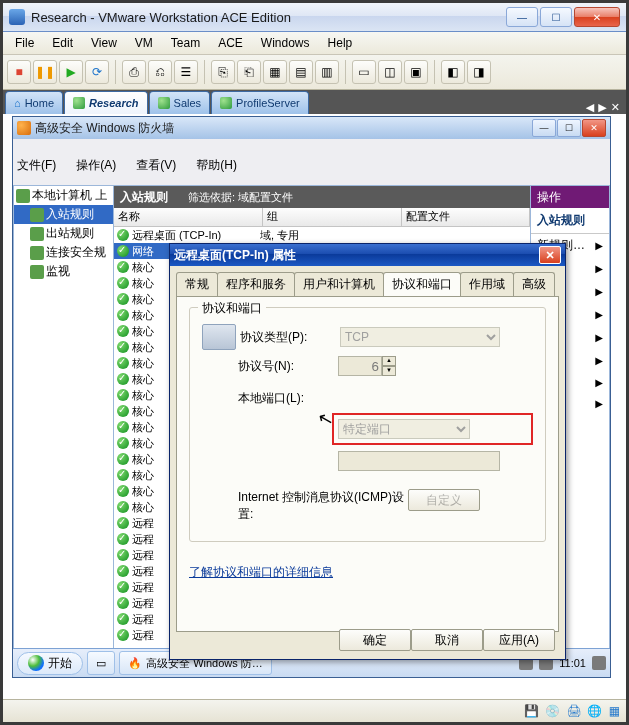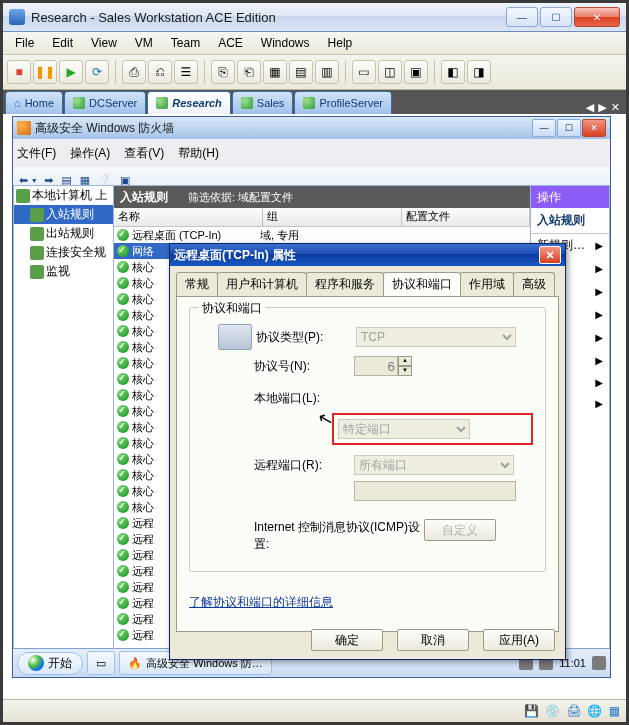--- a/index.html
+++ b/index.html
@@ -24,88 +24,88 @@
 .vmtab .vmi{width:12px;height:12px;background:radial-gradient(circle at 30% 30%,#9fe28e,#2e9a3d);border-radius:2px;}
 .vmtab.active{background:linear-gradient(#fff,#eef4fc);font-weight:bold;font-style:italic;}
 .vmtabs .navend{margin-left:auto;display:flex;align-items:center;gap:4px;color:#fff;font-size:11px;padding-right:4px;}
 
 .guest{position:absolute;left:9px;top:113px;width:597px;height:560px;background:#b7d1ec;border:1px solid #3a5f93;}
 .guest-title{height:22px;background:linear-gradient(#d9e7f8,#a5c3e7);display:flex;align-items:center;padding:0 4px;font-size:12px;color:#1a1a1a;}
 .guest-title .gi{width:14px;height:14px;background:radial-gradient(circle at 30% 30%,#ffb34d,#d86d0c);border-radius:2px;margin-right:4px;}
 .guest-title .gbtns{margin-left:auto;display:flex;gap:1px;}
 .guest-title .gbtn{width:22px;height:16px;border:1px solid #8aa8d8;background:linear-gradient(#eef5ff,#c8dbf2);border-radius:2px;font-size:9px;display:flex;align-items:center;justify-content:center;}
 .guest-title .gbtn.close{background:linear-gradient(#f19686,#d9401e);color:#fff;border-color:#b64730;}
-.guest-menu{height:20px;background:#eeeef2;display:flex;align-items:center;padding:4px 4px;gap:14px;font-size:12px;}
+.guest-menu{height:20px;background:#eeeef2;display:flex;align-items:center;padding:16px 4px;gap:20px;font-size:12px;}
 .guest-tool{height:26px;background:linear-gradient(#f7f9fc,#e3ecf7);border-bottom:1px solid #9cb7da;display:flex;align-items:center;padding:0 6px;gap:8px;color:#1a4a8a;font-size:11px;}
 .gtb{display:flex;align-items:center;gap:4px;}
 .gtb .dd{font-size:8px;}
 
 .mmc{position:absolute;left:0;top:68px;right:0;bottom:22px;background:#fff;display:flex;border:1px solid #9cb7da;}
 .mmc-tree{width:99px;border-right:1px solid #9cb7da;background:#fff;font-size:12px;overflow:hidden;}
 .mmc-tree .node{display:flex;align-items:center;gap:2px;padding:1px 2px;white-space:nowrap;}
 .node .tico{width:14px;height:14px;background:#5a9e4a;border-radius:2px;}
 .node.sel{background:#316ac5;color:#fff;}
 .node.ind1{padding-left:16px;}
 .mmc-mid{flex:1;display:flex;flex-direction:column;}
 .mmc-header{height:22px;background:#5a5a5a;color:#fff;display:flex;align-items:center;padding:0 6px;font-size:12px;}
 .mmc-headerrow{height:18px;background:linear-gradient(#fdfdfd,#e9e9e9);border-bottom:1px solid #c4c4c4;display:flex;}
 .mmc-headerrow .col{border-right:1px solid #c4c4c4;padding:1px 4px;font-size:11px;}
 .mmc-list{flex:1;overflow:hidden;}
 .row{display:flex;align-items:center;height:16px;font-size:11px;white-space:nowrap;}
 .row .rico{width:12px;height:12px;background:radial-gradient(circle at 30% 30%,#7ed96d,#0f8f1e);border-radius:50%;margin:0 3px;position:relative;}
 .row .rico::after{content:"✓";position:absolute;left:1px;top:-1px;font-size:10px;color:#fff;}
 .row.sel{background:#316ac5;color:#fff;}
 .mmc-right{width:78px;border-left:1px solid #9cb7da;display:flex;flex-direction:column;}
-.mmc-right .hdr{height:22px;background:#8b5cf6;color:#fff;display:flex;align-items:center;padding:0 6px;font-size:12px;}
+.mmc-right .hdr{height:22px;background:#701a75;color:#fff;display:flex;align-items:center;padding:0 6px;font-size:12px;}
 .mmc-right .sec{padding:4px 6px;font-size:12px;color:#103a70;}
 .mmc-right .act{display:flex;align-items:center;justify-content:space-between;padding:3px 6px;font-size:12px;}
 .mmc-right .act .arr{font-size:10px;}
 
 .taskbar{position:absolute;left:0;right:0;bottom:0;height:28px;background:linear-gradient(#e6eefb,#c9dbf2);border-top:1px solid #7da2d4;display:flex;align-items:center;padding:0 4px;gap:4px;}
 .start{display:flex;align-items:center;gap:4px;padding:2px 10px;border-radius:12px;background:linear-gradient(#f5f9ff,#dce9f9);border:1px solid #9fc0e8;}
 .start .orb{width:16px;height:16px;background:radial-gradient(circle at 30% 30%,#fff,#4dbd3a 40%,#0d6efd 70%);border-radius:50%;}
 .taskbtn{height:22px;border:1px solid #9fc0e8;background:linear-gradient(#f6faff,#d8e6f7);border-radius:3px;padding:0 8px;display:flex;align-items:center;gap:4px;font-size:11px;}
 .tray{margin-left:auto;display:flex;align-items:center;gap:6px;font-size:11px;}
 .tray .ico{width:14px;height:14px;background:#7a7a7a;border-radius:2px;}
 
 .dialog{position:absolute;left:166px;top:240px;width:395px;height:415px;background:#ece9d8;border:1px solid #0a246a;box-shadow:2px 2px 6px rgba(0,0,0,.4);}
 .dlg-title{height:22px;background:linear-gradient(#3a6fcf,#1b4db0 45%,#0a3a9a 46%,#1b58c4);color:#fff;display:flex;align-items:center;padding:0 4px;font-size:12px;font-weight:bold;}
 .dlg-title .x{margin-left:auto;width:20px;height:16px;background:linear-gradient(#f19686,#d9401e);border:1px solid #fff;border-radius:2px;display:flex;align-items:center;justify-content:center;font-size:11px;}
 .dlg-tabs{display:flex;margin:6px 6px 0 6px;}
 .dlg-tab{padding:3px 8px;border:1px solid #9c9c8a;border-bottom:none;background:#ece9d8;font-size:12px;border-radius:3px 3px 0 0;margin-right:-1px;}
 .dlg-tab.active{background:#fcfcf8;position:relative;z-index:2;}
 .dlg-body{margin:0 6px 6px 6px;border:1px solid #9c9c8a;background:#fcfcf8;height:336px;padding:10px 12px;box-sizing:border-box;position:relative;}
 .group{border:1px solid #cfccbf;border-radius:3px;padding:10px 12px 12px;position:relative;}
 .group-title{position:absolute;top:-8px;left:8px;background:#fcfcf8;padding:0 4px;font-size:12px;}
-.frow{display:flex;align-items:center;margin:6px 16px;}
+.frow{display:flex;align-items:center;margin:6px 0;}
 .flabel{width:100px;font-size:12px;}
 .ficon{width:32px;height:24px;background:linear-gradient(#dfe6ef,#b8c5d6);border:1px solid #8fa3bc;border-radius:2px;margin-right:4px;}
 .fcontrol{flex:1;}
 select,input[type=text]{font-size:12px;font-family:inherit;background:#fff;}
 .dis{background:#ece9d8!important;color:#7a7a7a;border:1px solid #b5b5a5;}
 select{height:20px;width:160px;}
 input[type=text]{height:18px;width:156px;padding:0 2px;}
 .redbox{border:2px solid #e02626;padding:4px;margin:4px 0 4px 130px;}
 .numsp{width:60px;height:20px;display:inline-flex;}
 .numsp input{width:38px;text-align:right;}
 .numsp .sp{width:14px;display:flex;flex-direction:column;}
 .numsp .sp div{flex:1;border:1px solid #9c9c8a;background:#ece9d8;font-size:6px;text-align:center;line-height:7px;}
 .btn{height:22px;min-width:72px;border:1px solid #9c9c8a;background:linear-gradient(#fdfdfb,#ece9dc);border-radius:2px;font-size:12px;padding:0 8px;}
-.dlg-foot{position:absolute;right:10px;bottom:8px;display:flex;gap:14px;}
+.dlg-foot{position:absolute;right:10px;bottom:8px;display:flex;gap:0;}
 .link{color:#0a3a9a;text-decoration:underline;cursor:pointer;font-size:12px;}
 .cursor{position:absolute;left:315px;top:405px;font-size:18px;color:#000;pointer-events:none;z-index:50;transform:rotate(-15deg);}
 </style>
 </head>
 <body>
 
 <div class="canvas">
 
   <div class="titlebar">
     <div class="ico"></div>
-    <div class="txt">Research - Sales Workstation ACE Edition</div>
+    <div class="txt">Research - VMware Workstation ACE Edition</div>
     <div class="winbtns">
       <div class="winbtn">—</div>
       <div class="winbtn">☐</div>
       <div class="winbtn close">✕</div>
     </div>
   </div>
 
   <div class="menubar">
     <span>File</span>
     <span>Edit</span>
@@ -139,24 +139,20 @@
     <div class="sep"></div>
     <div class="tbbtn">◧</div>
     <div class="tbbtn">◨</div>
   </div>
 
   <div class="vmtabs">
     <div class="vmtab">
         <span style="color:#27c">⌂</span>
         <span>Home</span>
       </div>
-    <div class="vmtab">
-        <div class="vmi"></div>
-        <span>DCServer</span>
-      </div>
     <div class="vmtab active">
         <div class="vmi"></div>
         <span>Research</span>
       </div>
     <div class="vmtab">
         <div class="vmi"></div>
         <span>Sales</span>
       </div>
     <div class="vmtab">
         <div class="vmi"></div>
@@ -444,22 +440,22 @@
     </div>
   </div>
 
   <div class="dialog">
     <div class="dlg-title">
       <span>远程桌面(TCP-In) 属性</span>
       <div class="x">✕</div>
     </div>
     <div class="dlg-tabs" id="dlgtabs">
         <div class="dlg-tab">常规</div>
+        <div class="dlg-tab">程序和服务</div>
         <div class="dlg-tab">用户和计算机</div>
-        <div class="dlg-tab">程序和服务</div>
         <div class="dlg-tab active">协议和端口</div>
         <div class="dlg-tab">作用域</div>
         <div class="dlg-tab">高级</div>
       </div>
     <div class="dlg-body">
       <div class="group">
         <div class="group-title">协议和端口</div>
         <div class="frow">
           <div class="ficon"></div>
           <div class="flabel">协议类型(P):</div>
@@ -478,25 +474,20 @@
         </div>
 
         <div class="frow" style="margin-top:14px">
           <div style="width:36px"></div>
           <div class="flabel">本地端口(L):</div>
         </div>
         <div class="redbox">
           <select class="dis" disabled="" style="width:132px"><option>特定端口</option></select><br>
         </div>
 
-        <div class="frow" style="margin-top:10px">
-          <div style="width:36px"></div>
-          <div class="flabel">远程端口(R):</div>
-          <div class="fcontrol"><select class="dis" disabled=""><option>所有端口</option></select></div>
-        </div>
         <div class="frow">
             <div style="width:136px"></div>
             <input type="text" class="dis" disabled="" style="">
           </div>
 
         <div class="frow" style="margin-top:18px;align-items:flex-start">
           <div style="width:36px"></div>
           <div class="flabel" style="width:170px">Internet 控制消息协议(ICMP)设置:</div>
           <button class="btn" disabled="">自定义</button>
         </div>

